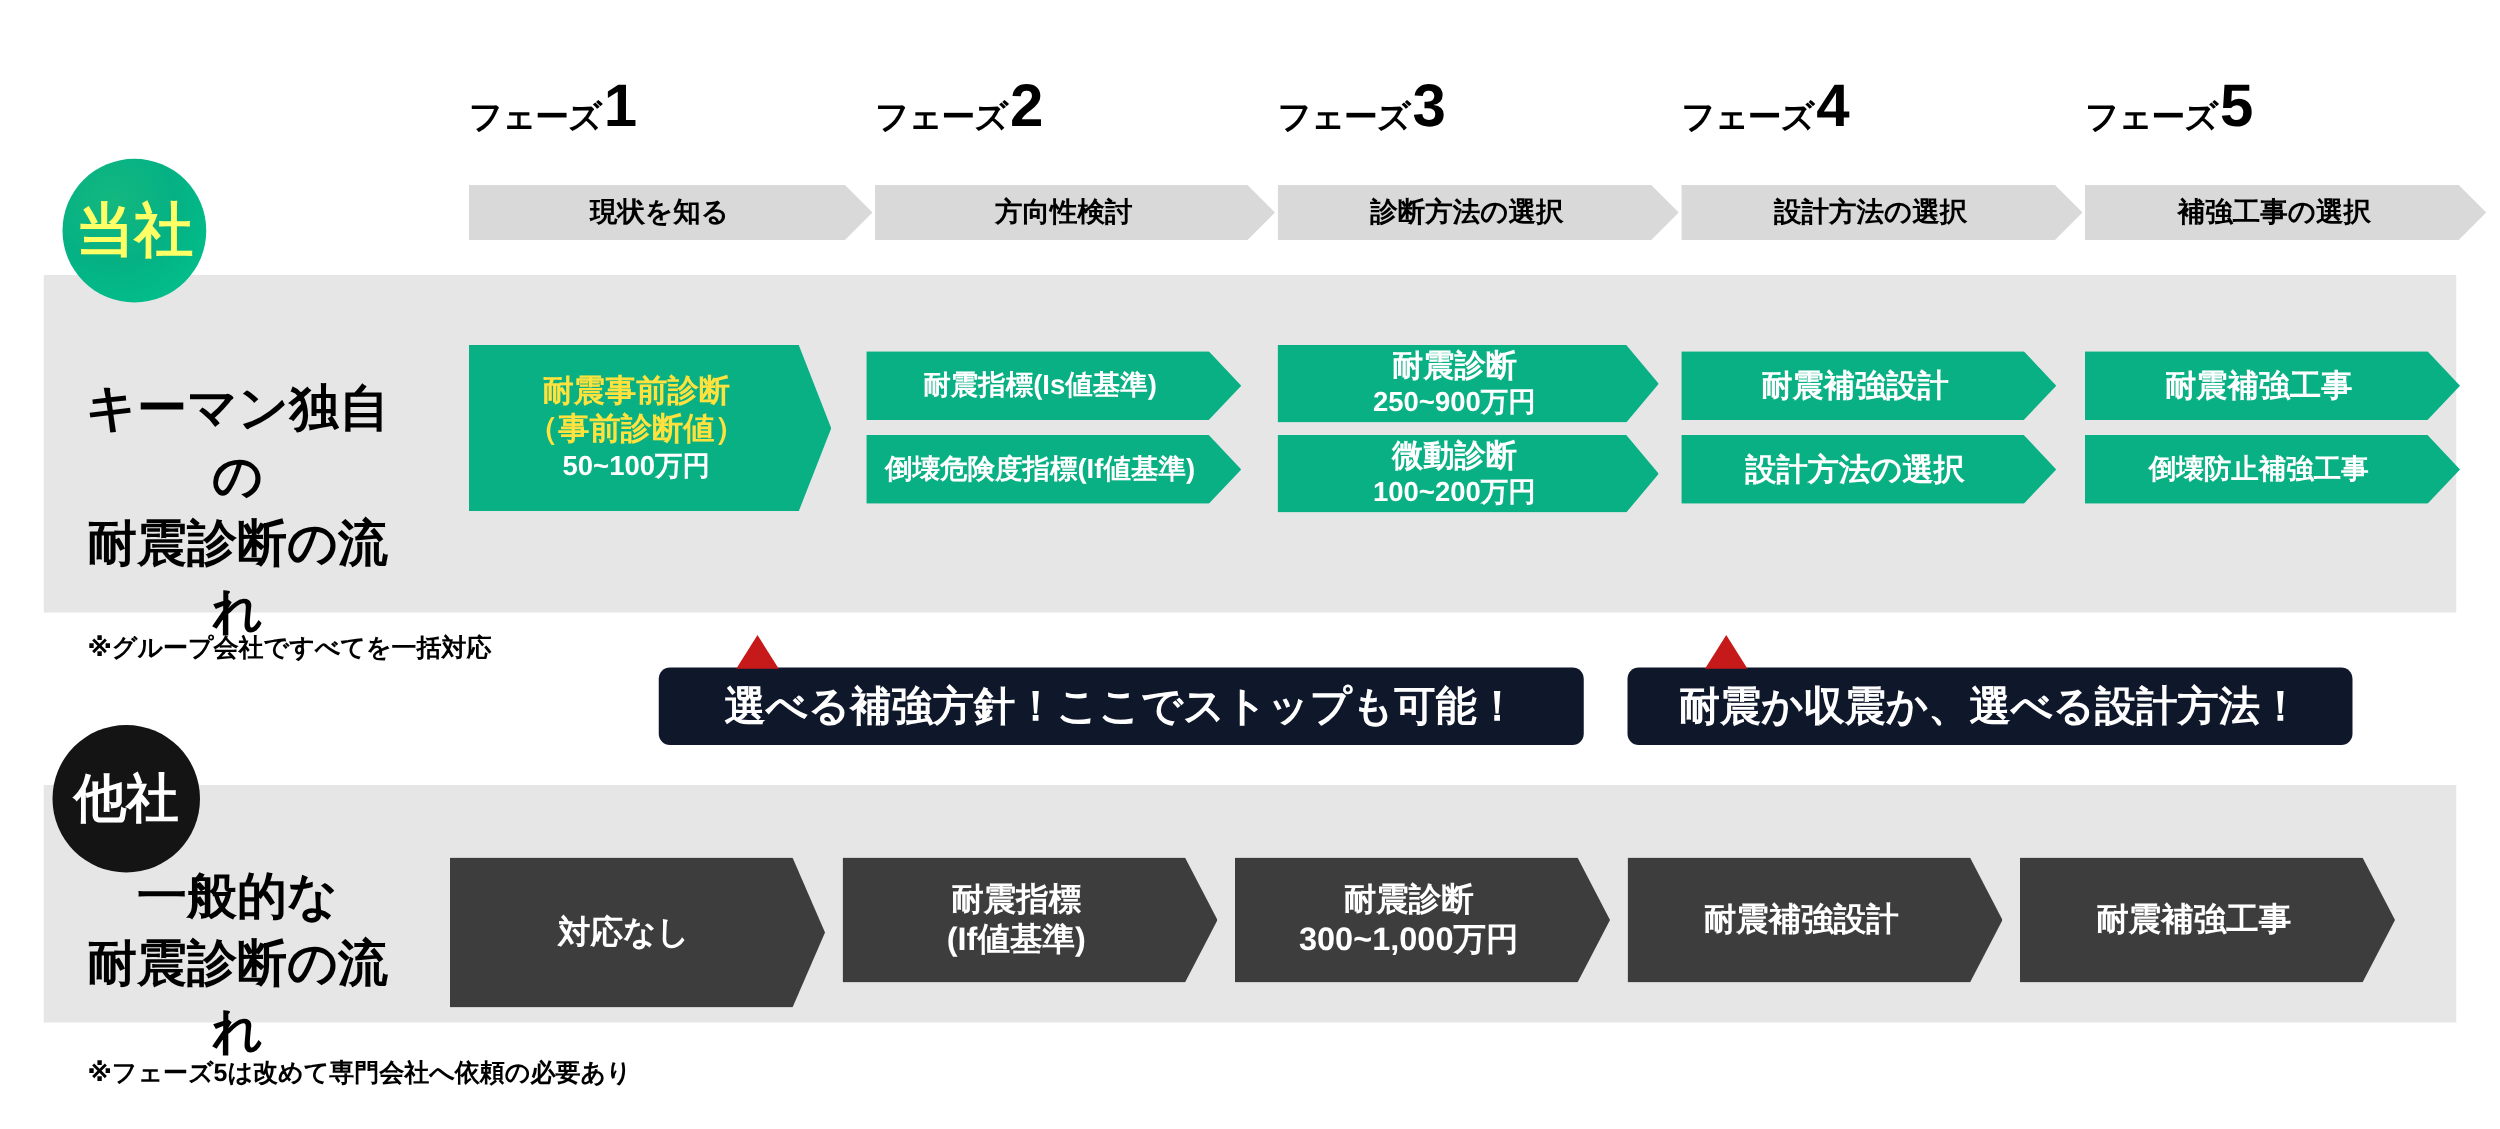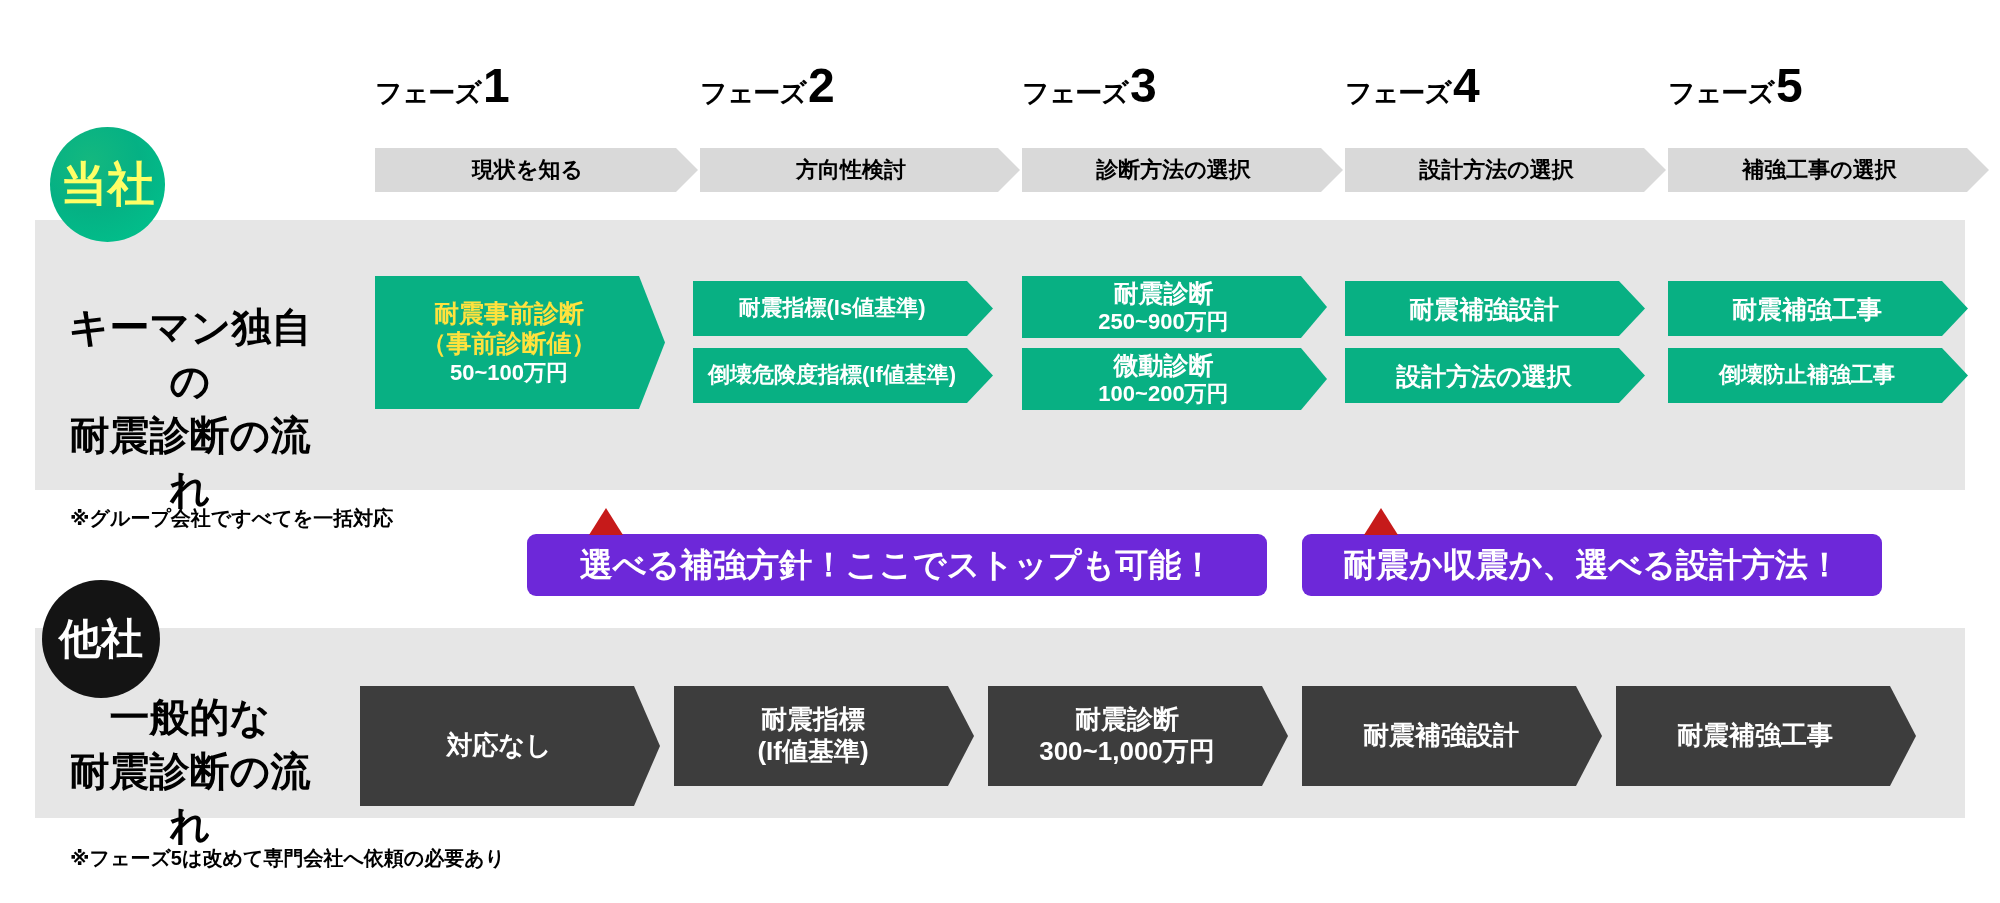--- a/index.html
+++ b/index.html
@@ -80,21 +80,21 @@
   .chev .l1 { color: #ffffff; font-size: 25px; font-weight: bold; line-height: 1.2; }
   .chev .l1.yellow { color: #ffe23d; }
   .chev .l2 { color: #ffe23d; font-size: 25px; font-weight: bold; line-height: 1.25; }
   .chev .l3 { color: #ffffff; font-size: 22px; font-weight: bold; line-height: 1.3; }
   .chev-dark .l1 { font-size: 26px; }
   .chev-dark .l3 { font-size: 26px; }
   .chev.small .l1 { font-size: 22px; }
 
   
   .callout {
-    position: absolute; background: #6d28d9;
+    position: absolute; background: #0f172a;
     border-radius: 9px; z-index: 8;
     display: flex; align-items: center; justify-content: center;
     color: #ffffff; font-size: 33px; font-weight: bold; white-space: nowrap;
   }
   .callout .tip {
     position: absolute; top: -26px; left: 62px;
     width: 0; height: 0;
     border-left: 17px solid transparent;
     border-right: 17px solid transparent;
     border-bottom: 27px solid #c61a1a;

